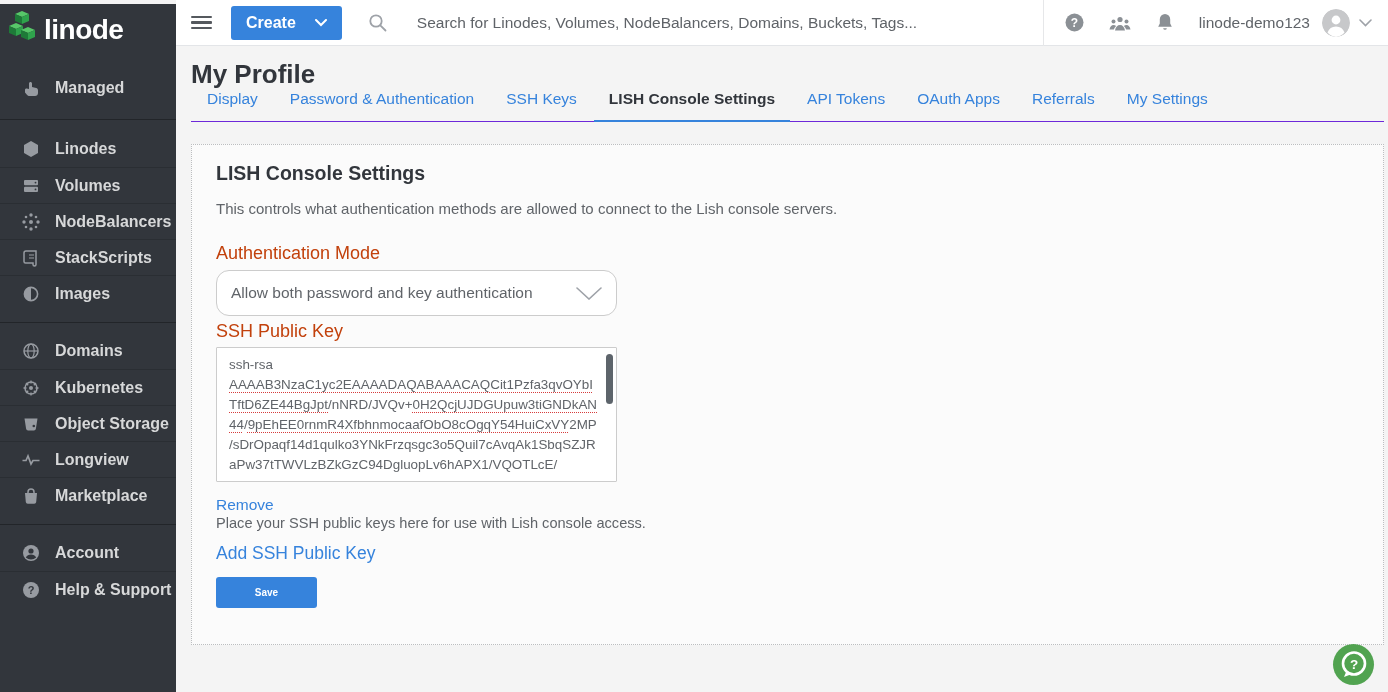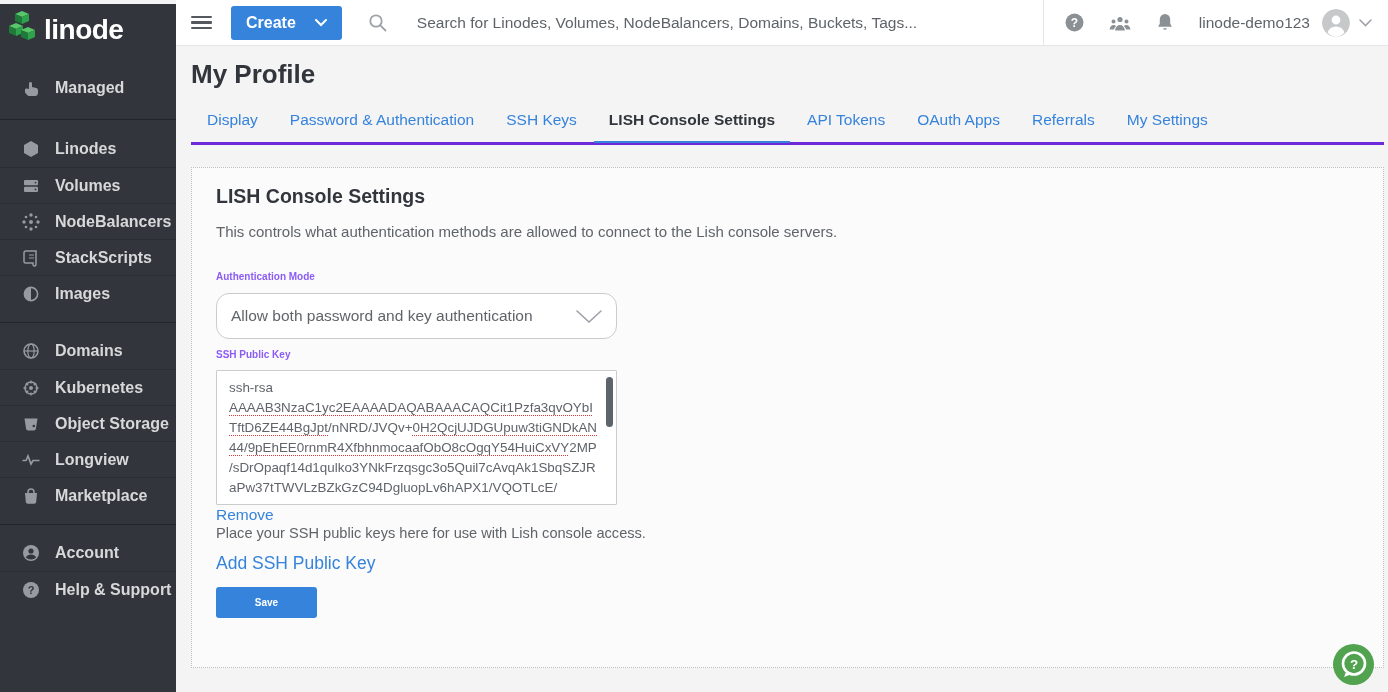--- a/index.html
+++ b/index.html
@@ -46,46 +46,46 @@
   }
   .search-wrap input::placeholder { color:#5f6368; opacity:1; }
   .header-right { display:flex; align-items:center; padding:0 16px 0 20px; }
   .hdr-ico { cursor:pointer; display:flex; align-items:center; }
   .username { font-size:15.5px; color:#606469; margin:0 12px 0 24px; white-space:nowrap; }
   .avatar { width:28px; height:28px; border-radius:50%; overflow:hidden; cursor:pointer; flex:0 0 auto; }
 
   
   .content { position:absolute; left:176px; top:46px; right:0; bottom:0; background:#f4f4f4; padding:0 4px 0 15px; }
   .page-title { font-size:26px; font-weight:700; color:#32363c; margin:13px 0 0 0; }
-  .tabs { display:flex; margin-top:21px; border-bottom:3px solid #6d28d9; }
+  .tabs { display:flex; border-bottom:1px solid #6d28d9; }
   .tab { padding:0 16px 13px 16px; font-size:15.5px; color:#3683dc; cursor:pointer; position:relative; white-space:nowrap; }
   .tab.active { color:#32363c; font-weight:600; }
   .tab.active::after { content:""; position:absolute; left:1px; right:1px; bottom:-1px; height:2px; background:#3683dc; }
 
   
   .card { margin-top:22px; height:501px; background:#fbfbfb; border:1px dotted #bcbec0; padding:0 24px; position:relative; }
   .card h2 { font-size:19.5px; font-weight:700; color:#32363c; margin:17px 0 0 0; line-height:22px; }
   .desc { font-size:15px; color:#606469; margin-top:16px; line-height:18px; }
-  .field-label { font-size:10px; font-weight:700; color:#8b5cf6; line-height:17px; }
+  .field-label { font-size:18px; font-weight:400; color:#c2410c; line-height:17px; }
   .lbl-auth { margin-top:27px; }
   .lbl-key { margin-top:7px; }
   .select-box {
     width:401px; height:46px; margin-top:8px; border:1px solid #ccc; background:#fff; border-radius:13px;
     display:flex; align-items:center; justify-content:space-between; padding:0 14px;
     font-size:15.5px; color:#606469; cursor:pointer;
   }
   .textarea {
     width:401px; height:135px; margin-top:7px; border:1px solid #ccc; background:#fff; border-radius:1px;
     padding:7px 16px 6px 12px; position:relative; overflow:hidden;
     font-size:13.4px; line-height:20px; color:#606469; overflow-wrap:break-word; cursor:text;
   }
   .misspell { text-decoration:underline dotted #d63c3c; text-decoration-thickness:1px; text-underline-offset:3px; }
   .scroll-thumb { position:absolute; right:3px; top:6px; width:7px; height:50px; border-radius:4px; background:#5d646b; cursor:grab; }
   .link { color:#3683dc; cursor:pointer; }
-  .remove-link { font-size:15.5px; margin-top:1px; line-height:18px; }
+  .remove-link { font-size:15.5px; margin-top:14px; line-height:18px; }
   .helper { font-size:14.6px; color:#606469; margin-top:1px; line-height:17px; }
   .add-link { font-size:17.5px; margin-top:11px; line-height:21px; }
   .save-btn {
     margin-top:13px; width:101px; height:31px; border:none; border-radius:3px;
     background:#3683dc; color:#fff; font-family:inherit; font-size:10px; font-weight:700; cursor:pointer;
   }
 
   
   .fab {
     position:absolute; right:14px; bottom:7px; width:41px; height:41px; border-radius:50%;

